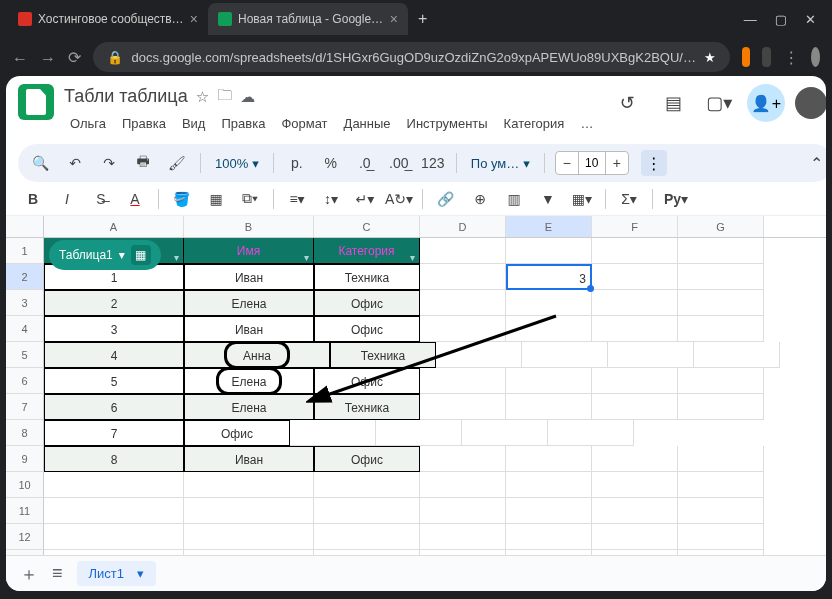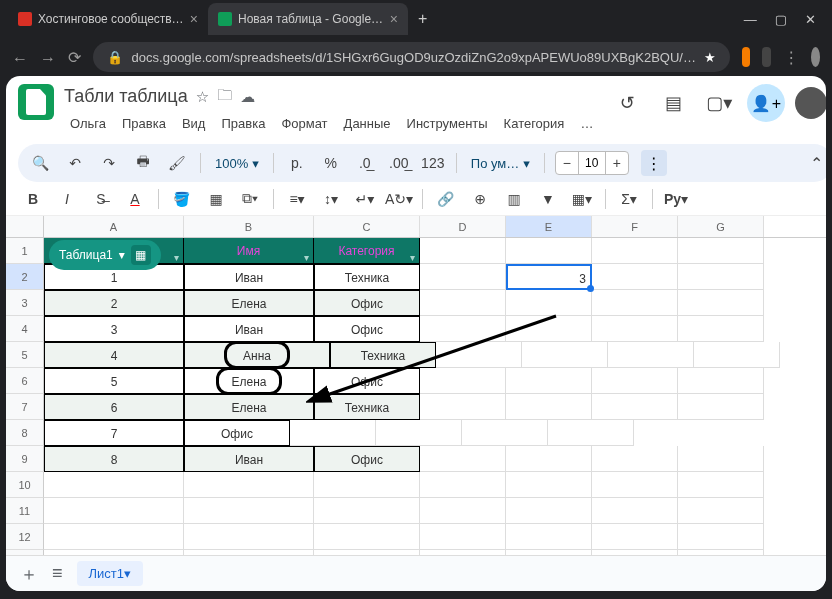--- a/index.html
+++ b/index.html
@@ -57,21 +57,21 @@
 .tbl-chip{position:absolute;left:43px;top:24px;background:#159583;color:#fff;font-size:12px;padding:5px 10px;border-radius:15px;display:flex;align-items:center;gap:6px;z-index:5}
 .chip-icn{background:#0c7c6c;width:20px;height:20px;border-radius:4px;display:flex;align-items:center;justify-content:center}
 .th{background:#0e7766;color:#e644da;font-weight:500;text-align:center;border-color:#000!important}
 .th .dd{position:absolute;right:4px;top:7px;font-size:10px;color:#a8d5cd}
 .td{background:#fff;border:1px solid #000!important;text-align:center}
 .td.alt{background:#eef3f0}
 .circled{position:relative}
 .circled::after{content:"";position:absolute;left:50%;top:50%;transform:translate(-50%,-50%);width:60px;height:22px;border:3px solid #000;border-radius:12px}
 .arrow{position:absolute;z-index:6;pointer-events:none}
 .sheetbar{height:36px;border-top:1px solid #ddd;display:flex;align-items:center;padding:0 14px;gap:14px;background:#f9fbfd}
-.sheet-tab{background:#e8f0fe;padding:5px 12px;border-radius:4px;font-size:13px;color:#1967d2;display:flex;align-items:center;gap:0;cursor:pointer}
+.sheet-tab{background:#e8f0fe;padding:5px 12px;border-radius:4px;font-size:13px;color:#1967d2;display:flex;align-items:center;gap:13px;cursor:pointer}
 .sb-icn{color:#5f6368;font-size:18px;cursor:pointer}
 </style>
 </head>
 <body>
 
 <div class="browser-top">
   <div class="tab">
     <div class="favicon" style="background:#d93025"></div>
     <span class="t-title">Хостинговое сообщество «Tim</span>
     <span class="close-x">×</span>

